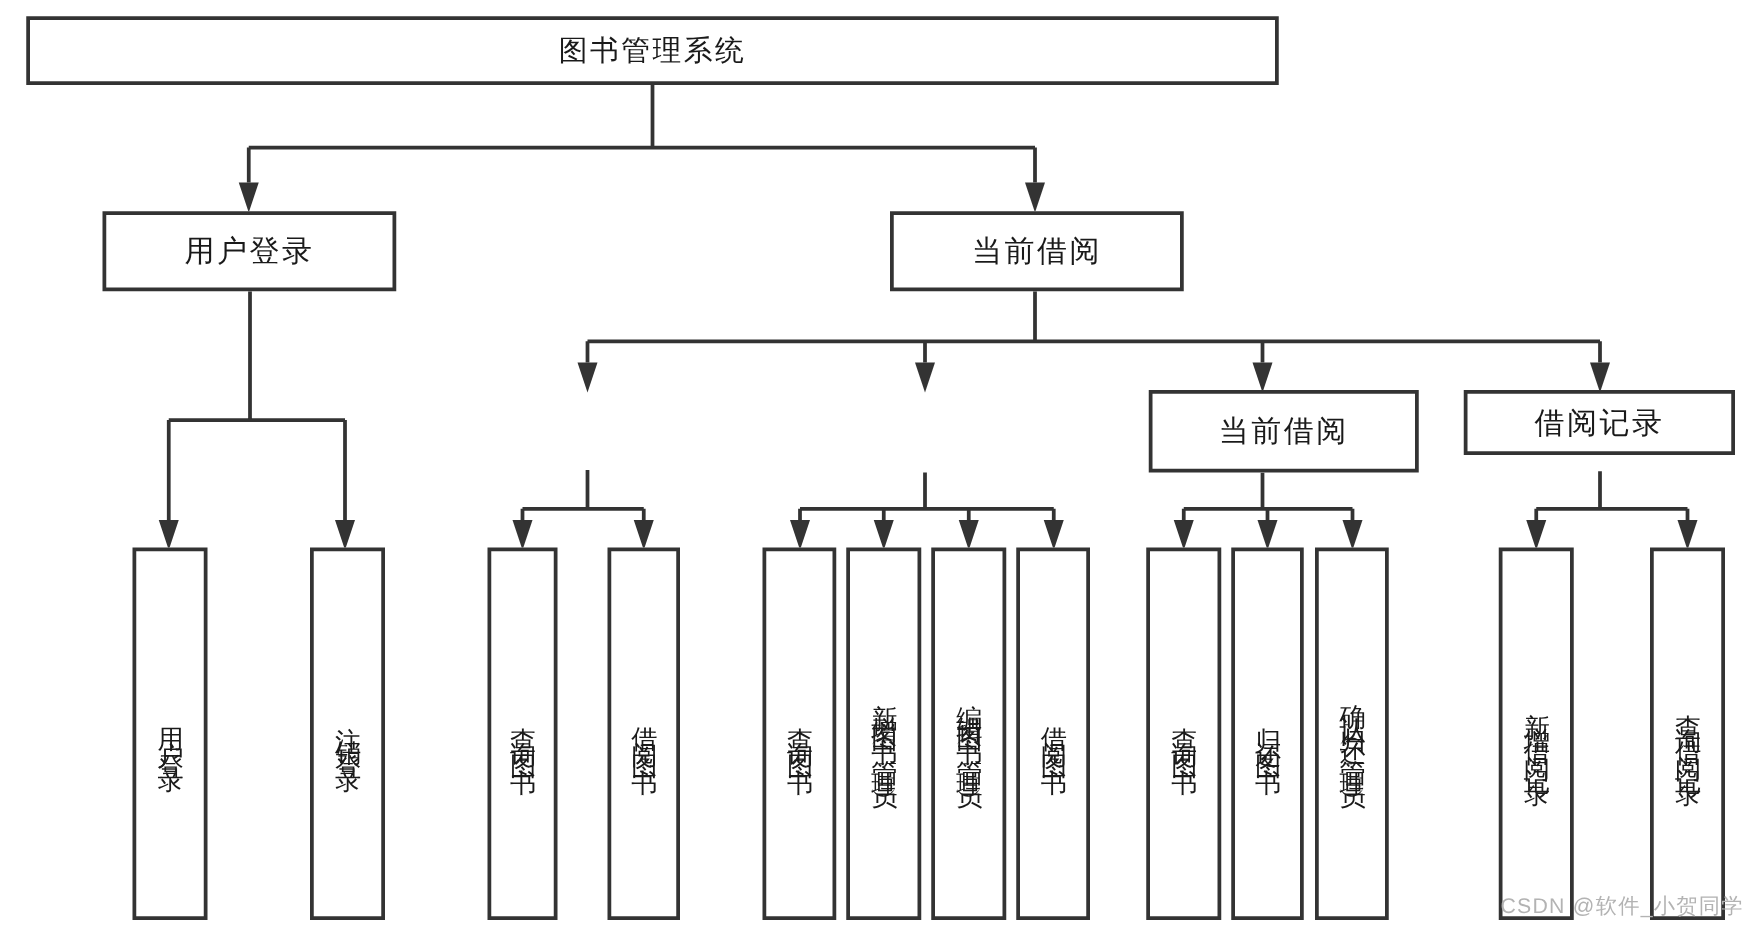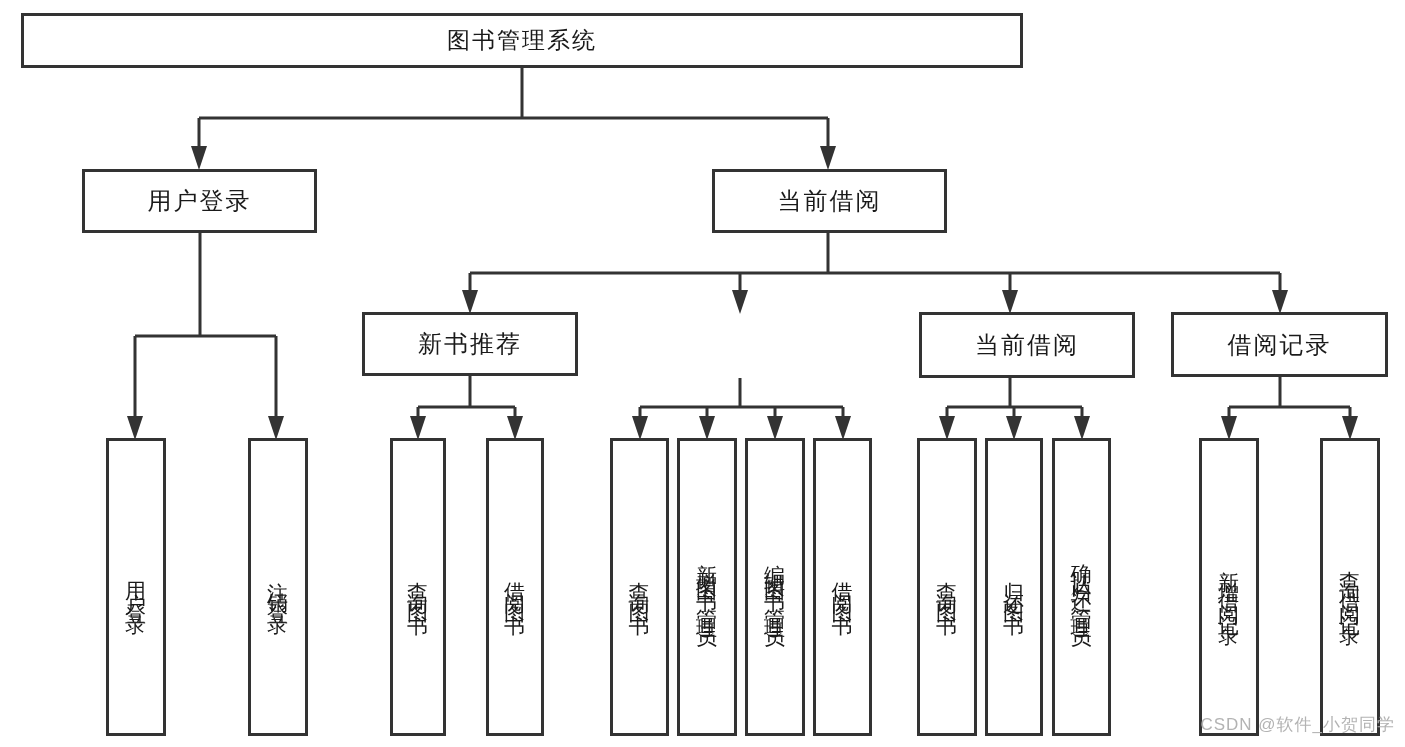--- a/index.html
+++ b/index.html
@@ -112,23 +112,22 @@
       <polygon points="1221,416 1237,416 1229,440"></polygon>
       <polygon points="1342,416 1358,416 1350,440"></polygon>
     </g>
   </svg>
 
   <div class="hnode title" style="left:21px; top:13px; width:1002px; height:55px;">图书管理系统</div>
 
   <div class="hnode" style="left:82px; top:169px; width:235px; height:64px;">用户登录</div>
   <div class="hnode" style="left:712px; top:169px; width:235px; height:64px;">当前借阅</div>
 
-  <div class="hnode" style="left:362px; top:312px; width:216px; height:64px;">新书推荐</div>
   <div class="hnode" style="left:902px; top:312px; width:216px; height:66px;margin-left:17px;">当前借阅</div>
-  <div class="hnode" style="left:1171px; top:312px; width:217px; height:65px;">借阅记录</div>
+  <div class="hnode" style="left:1171px; top:312px; width:217px; height:52px;">借阅记录</div>
 
   <div class="vnode" style="left:106px; top:438px; width:60px; height:298px;">
     <span>用户登录</span>
   </div>
   <div class="vnode" style="left:248px; top:438px; width:60px; height:298px;">
     <span>注销登录</span>
   </div>
 
   <div class="vnode" style="left:390px; top:438px; width:56px; height:298px;">
     <span>查询图书</span>

